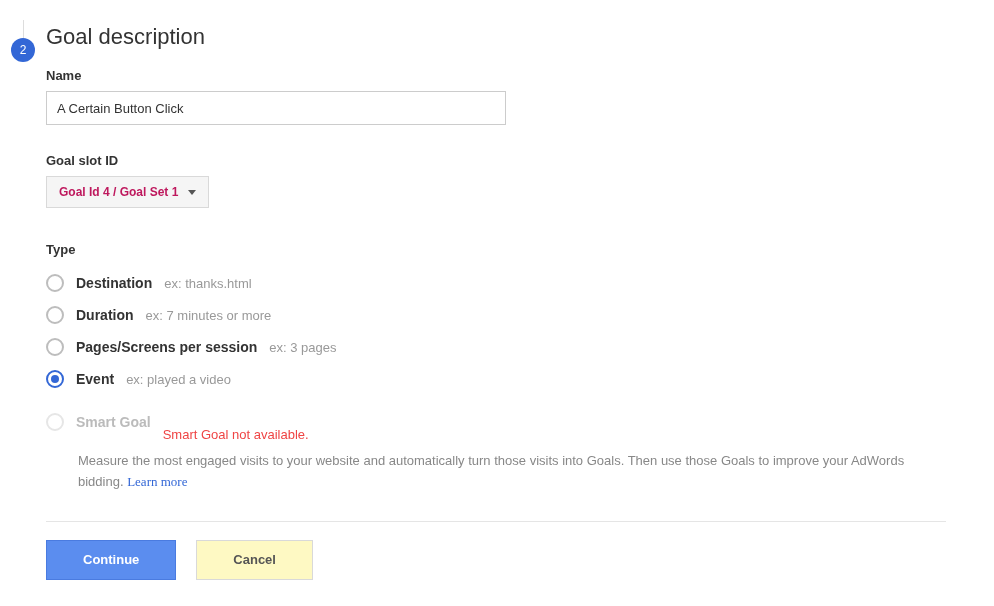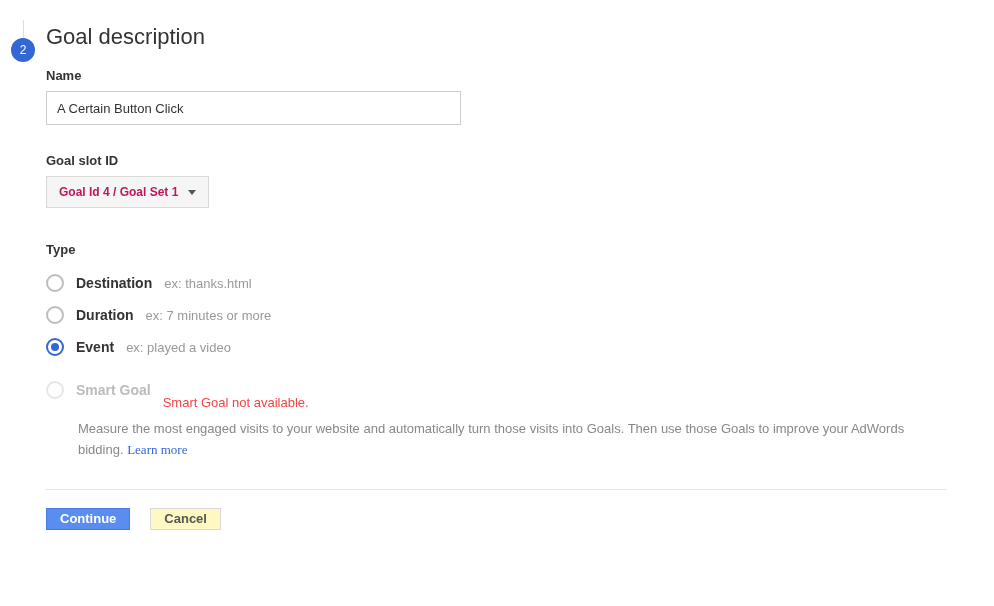--- a/index.html
+++ b/index.html
@@ -50,21 +50,21 @@
       margin-top: 4px;
     }
     .field-label {
       font-size: 13px;
       font-weight: 700;
       color: #333;
       margin-bottom: 8px;
       margin-top: 4px;
     }
     .text-input {
-      width: 415px;
+      width: 460px;
       height: 34px;
       border: 1px solid #ccc;
       font-size: 13px;
       padding: 4px 10px;
       color: #333;
       outline: none;
       display: block;
       margin-bottom: 28px;
     }
     .dropdown-btn {
@@ -148,22 +148,22 @@
     .divider {
       height: 1px;
       background: #e5e5e5;
       margin: 28px 0 18px 0;
     }
     .button-row {
       display: flex;
       gap: 20px;
     }
     .btn {
-      height: 22px;
-      padding: 0 13px;
+      height: 40px;
+      padding: 0 36px;
       font-size: 13px;
       font-weight: 700;
       border: 1px solid transparent;
       cursor: pointer;
       display: inline-flex;
       align-items: center;
       justify-content: center;
     }
     .btn-primary {
       background: #5b8def;
@@ -208,20 +208,25 @@
         <span class="radio-label">Destination</span>
         <span class="radio-hint">ex: thanks.html</span>
       </div>
 
       <div class="radio-row">
         <span class="radio-outer"></span>
         <span class="radio-label">Duration</span>
         <span class="radio-hint">ex: 7 minutes or more</span>
       </div>
 
+      <div class="radio-row">
+        <span class="radio-outer"></span>
+        <span class="radio-label">Pages/Screens per session</span>
+        <span class="radio-hint">ex: 3 pages</span>
+      </div>
 
       <div class="radio-row selected">
         <span class="radio-outer">
             <span class="radio-inner"></span>
           </span>
         <span class="radio-label">Event</span>
         <span class="radio-hint">ex: played a video</span>
       </div>
 
       <div class="radio-row disabled">

